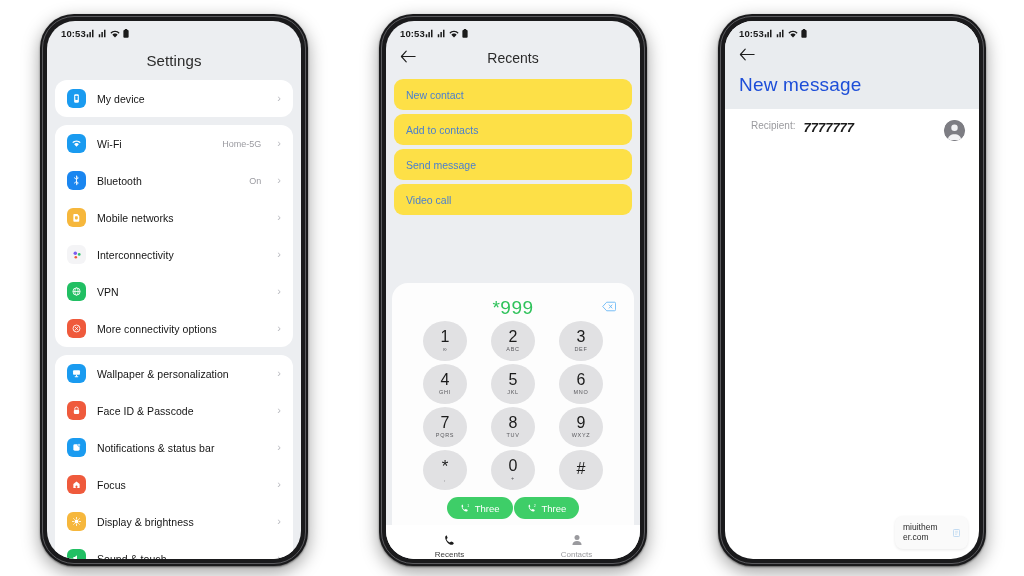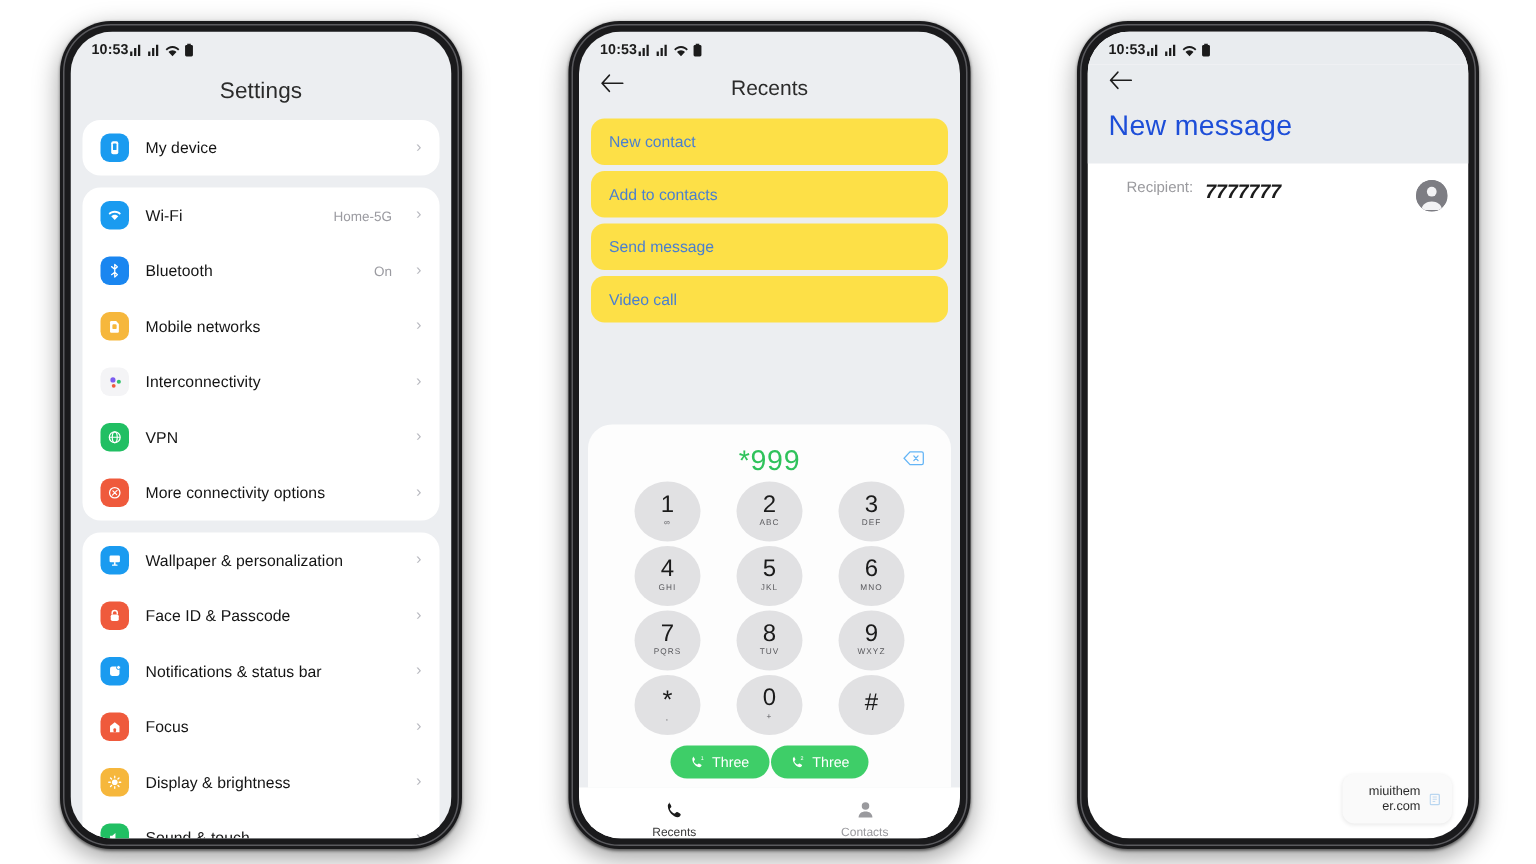--- a/index.html
+++ b/index.html
@@ -116,21 +116,21 @@
   .s3-title{ font-size:19px; color:#1d4ed8; font-weight:400; letter-spacing:.2px; }
   .s3-recip{
     display:flex; padding:11px 14px 0; gap:8px;margin-left:12px;
   }
   .s3-recip .lbl{ font-size:10px; color:#9a9a9e; }
   .s3-recip .val{ font-size:13px; color:#1b1b1b; font-weight:700; font-style:italic; flex:1; }
   .s3-avatar{
     width:21px; height:21px; border-radius:50%; background:#7d7d83;
     display:flex; align-items:flex-end; justify-content:center; overflow:hidden;
   }
-  .s3-body{ flex:1; position:relative;text-align:right; }
+  .s3-body{ flex:1; position:relative; }
   .watermark{
     position:absolute; right:11px; bottom:10px;
     background:#fafafa; border-radius:8px; padding:6px 8px;
     display:flex; align-items:flex-start; gap:6px;
     box-shadow:0 1px 3px rgba(0,0,0,.09);
   }
   .watermark .wm-text{ font-size:8.5px; color:#2b2b2b; line-height:1.25; width:44px; }
   .watermark .wm-badge{ color:#b9d6f0; font-size:8px; margin-top:7px; }
 </style>
 </head>

